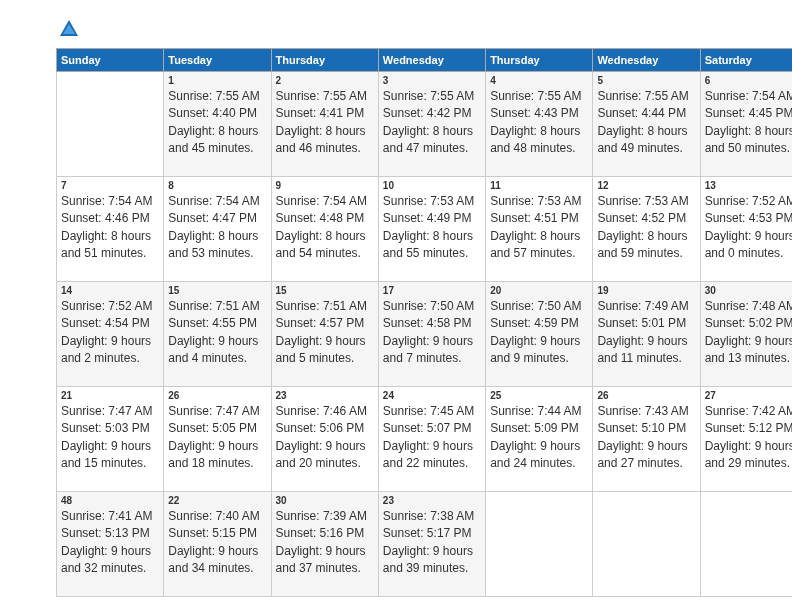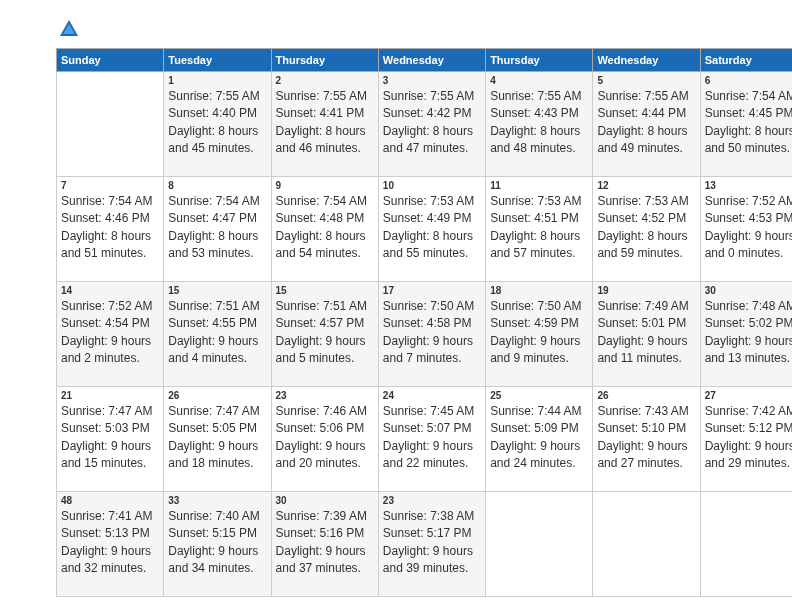--- a/index.html
+++ b/index.html
@@ -206,21 +206,21 @@
           </td>
           <td>
             <span class="day-number">15</span>
             <div class="day-info">Sunrise: 7:51 AM<br>Sunset: 4:57 PM<br>Daylight: 9 hours and 5 minutes.</div>
           </td>
           <td>
             <span class="day-number">17</span>
             <div class="day-info">Sunrise: 7:50 AM<br>Sunset: 4:58 PM<br>Daylight: 9 hours and 7 minutes.</div>
           </td>
           <td>
-            <span class="day-number">18</span>
+            <span class="day-number">20</span>
             <div class="day-info">Sunrise: 7:50 AM<br>Sunset: 4:59 PM<br>Daylight: 9 hours and 9 minutes.</div>
           </td>
           <td>
             <span class="day-number">19</span>
             <div class="day-info">Sunrise: 7:49 AM<br>Sunset: 5:01 PM<br>Daylight: 9 hours and 11 minutes.</div>
           </td>
           <td>
             <span class="day-number">30</span>
             <div class="day-info">Sunrise: 7:48 AM<br>Sunset: 5:02 PM<br>Daylight: 9 hours and 13 minutes.</div>
           </td>
@@ -254,21 +254,21 @@
             <span class="day-number">27</span>
             <div class="day-info">Sunrise: 7:42 AM<br>Sunset: 5:12 PM<br>Daylight: 9 hours and 29 minutes.</div>
           </td>
         </tr>
         <tr>
           <td>
             <span class="day-number">48</span>
             <div class="day-info">Sunrise: 7:41 AM<br>Sunset: 5:13 PM<br>Daylight: 9 hours and 32 minutes.</div>
           </td>
           <td>
-            <span class="day-number">33</span>
+            <span class="day-number">22</span>
             <div class="day-info">Sunrise: 7:40 AM<br>Sunset: 5:15 PM<br>Daylight: 9 hours and 34 minutes.</div>
           </td>
           <td>
             <span class="day-number">30</span>
             <div class="day-info">Sunrise: 7:39 AM<br>Sunset: 5:16 PM<br>Daylight: 9 hours and 37 minutes.</div>
           </td>
           <td>
             <span class="day-number">23</span>
             <div class="day-info">Sunrise: 7:38 AM<br>Sunset: 5:17 PM<br>Daylight: 9 hours and 39 minutes.</div>
           </td>

